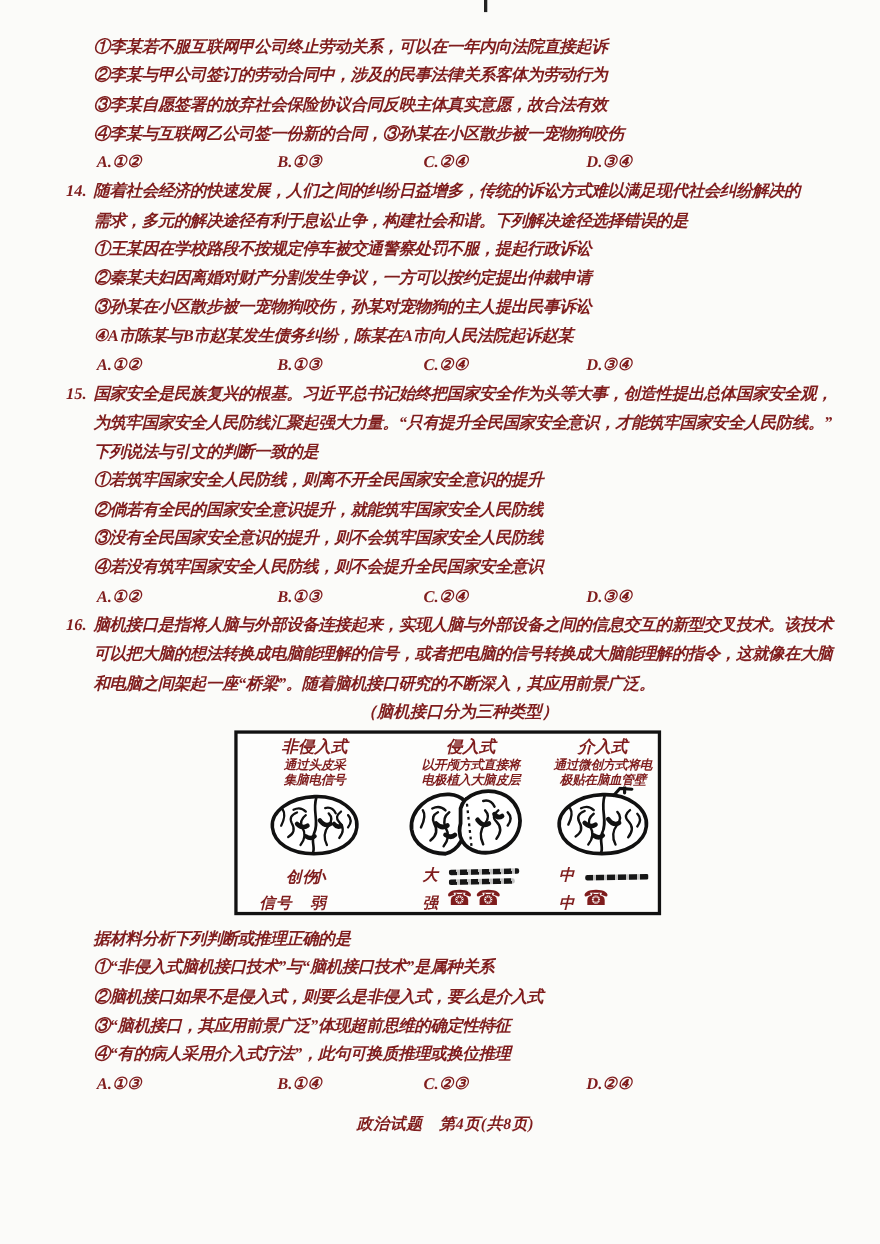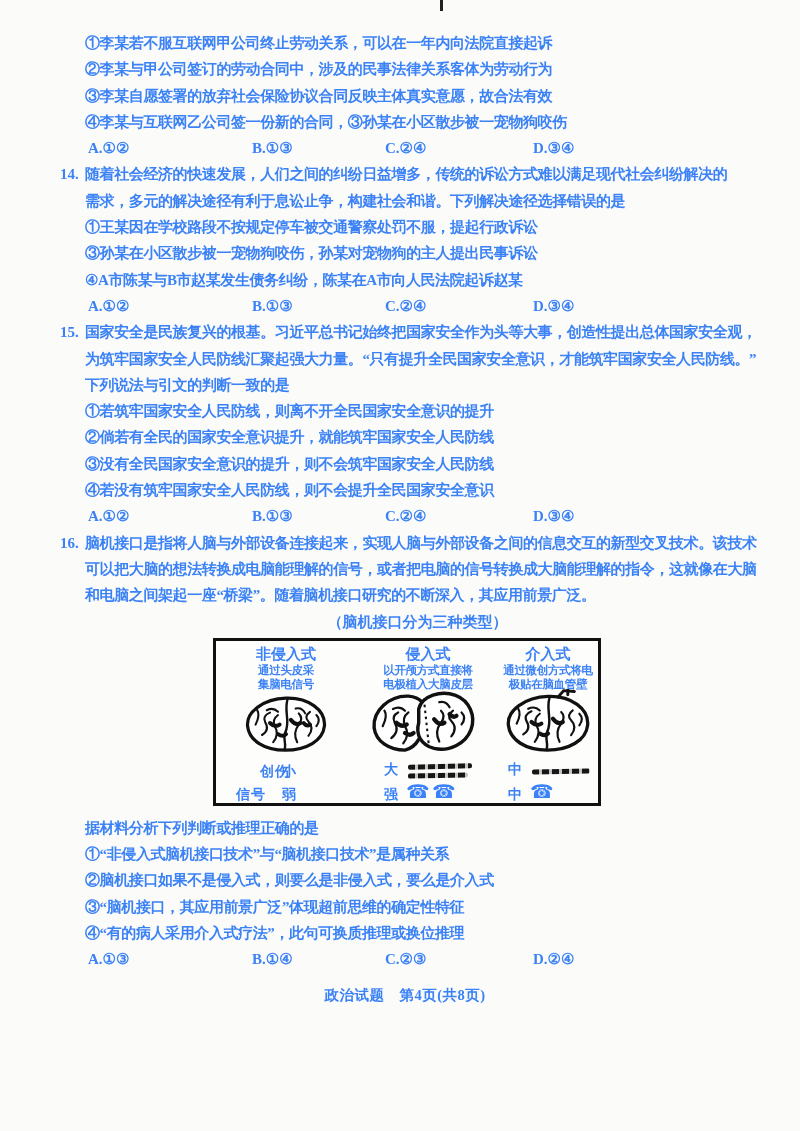--- a/index.html
+++ b/index.html
@@ -3,22 +3,23 @@
 <meta charset="utf-8">
 <style>
   html,body{margin:0;padding:0;background:#e8e8e6;}
   .page{
     position:relative;
     width:800px;height:1131px;
     margin:0 auto;
     background:#fbfbf9;
     overflow:hidden;
     font-family:"Liberation Serif","DejaVu Serif",serif;
-    color:#3b82f6;
+    color:#7f1d1d;
     font-weight:700;
+    font-style:italic;
   }
   .top-mark{position:absolute;left:440px;top:0;width:3px;height:11px;background:#222;}
   .content{position:absolute;left:60px;top:30px;width:690px;}
   .block{position:relative;padding-left:25px;}
   .line{
     margin:0;white-space:nowrap;
     font-size:15px;line-height:26.3px;letter-spacing:-0.4px;
   }
   .qnum{position:absolute;left:0;top:0;font-size:15px;line-height:26.3px;}
   .answer-row{position:relative;height:26.3px;}
@@ -80,20 +81,21 @@
         <span class="ans-c">C.②④</span>
         <span class="ans-d">D.③④</span>
       </div>
     </section>
 
     <section class="block">
       <span class="qnum">14.</span>
       <p class="line">随着社会经济的快速发展，人们之间的纠纷日益增多，传统的诉讼方式难以满足现代社会纠纷解决的</p>
       <p class="line">需求，多元的解决途径有利于息讼止争，构建社会和谐。下列解决途径选择错误的是</p>
       <p class="line">①王某因在学校路段不按规定停车被交通警察处罚不服，提起行政诉讼</p>
+      <p class="line">②秦某夫妇因离婚对财产分割发生争议，一方可以按约定提出仲裁申请</p>
       <p class="line">③孙某在小区散步被一宠物狗咬伤，孙某对宠物狗的主人提出民事诉讼</p>
       <p class="line">④A市陈某与B市赵某发生债务纠纷，陈某在A市向人民法院起诉赵某</p>
       <div class="answer-row">
         <span class="ans-a">A.①②</span>
         <span class="ans-b">B.①③</span>
         <span class="ans-c">C.②④</span>
         <span class="ans-d">D.③④</span>
       </div>
     </section>
 

